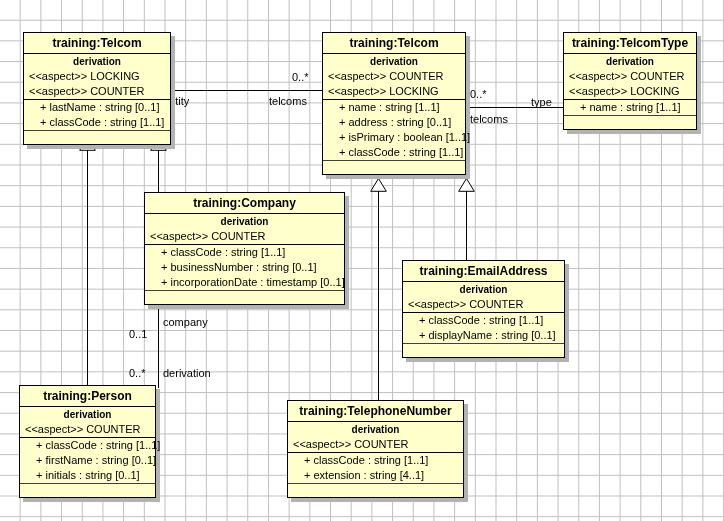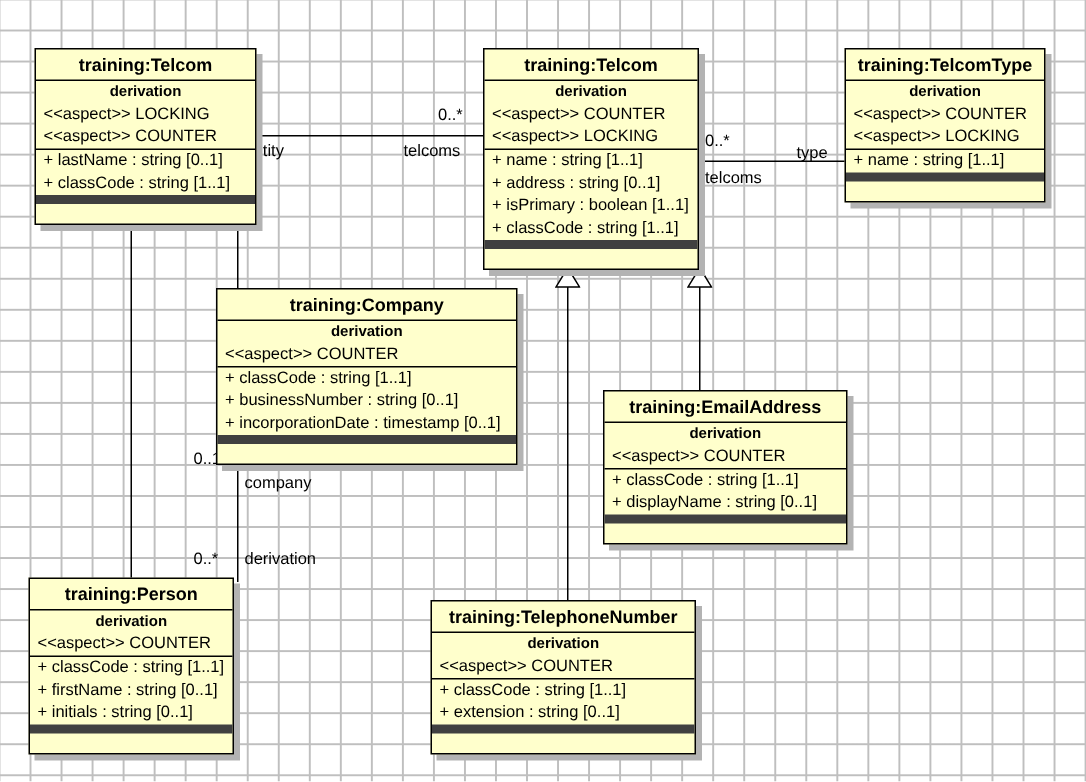--- a/index.html
+++ b/index.html
@@ -50,21 +50,22 @@
     font-size: 10px;
     padding: 3px 4px 2px 4px;
     white-space: nowrap;
   }
   .uml-aspect {
     padding: 2px 4px 2px 5px;
     white-space: nowrap;
     font-size: 11px;
   }
   .uml-attr-compartment {
-    border-bottom: 6px solid #404040;
+    border-bottom: 1px solid #404040;
+    padding-left: 11px;
   }
   .uml-attr {
     padding: 2px 4px 2px 5px;
     white-space: nowrap;
     font-size: 11px;
   }
   .uml-ops-compartment {
     height: 13px;
   }
 
@@ -139,21 +140,21 @@
   </div>
 
   <span class="mult-label" style="left:292px; top:71px;">0..*</span>
   <span class="edge-label" style="left:163px; top:95px;">entity</span>
   <span class="edge-label" style="left:269px; top:95px;">telcoms</span>
 
   <span class="mult-label" style="left:470px; top:88px;">0..*</span>
   <span class="edge-label" style="left:470px; top:113px;">telcoms</span>
   <span class="edge-label" style="left:531px; top:96px;">type</span>
 
-  <span class="mult-label" style="left:129px; top:300px;">0..1</span>
+  <span class="mult-label" style="left:129px; top:328px;">0..1</span>
   <span class="edge-label" style="left:163px; top:316px;">company</span>
   <span class="mult-label" style="left:129px; top:367px;">0..*</span>
   <span class="edge-label" style="left:163px; top:367px;">derivation</span>
 
   <div class="uml-class" style="left:23px; top:32px; width:148px;">
     <div class="uml-name">training:Telcom</div>
     <div class="uml-stereo-compartment">
       <div class="uml-derivation">derivation</div>
       <div class="uml-aspect">&lt;&lt;aspect&gt;&gt; LOCKING</div>
       <div class="uml-aspect">&lt;&lt;aspect&gt;&gt; COUNTER</div>
@@ -236,18 +237,18 @@
   </div>
 
   <div class="uml-class" style="left:287px; top:400px; width:177px;">
     <div class="uml-name">training:TelephoneNumber</div>
     <div class="uml-stereo-compartment">
       <div class="uml-derivation">derivation</div>
       <div class="uml-aspect">&lt;&lt;aspect&gt;&gt; COUNTER</div>
     </div>
     <div class="uml-attr-compartment">
       <div class="uml-attr">+ classCode : string [1..1]</div>
-      <div class="uml-attr">+ extension : string [0..1]</div>
+      <div class="uml-attr">+ extension : string [4..1]</div>
     </div>
     <div class="uml-ops-compartment"></div>
   </div>
 
 </div>
 
 </body></html>

